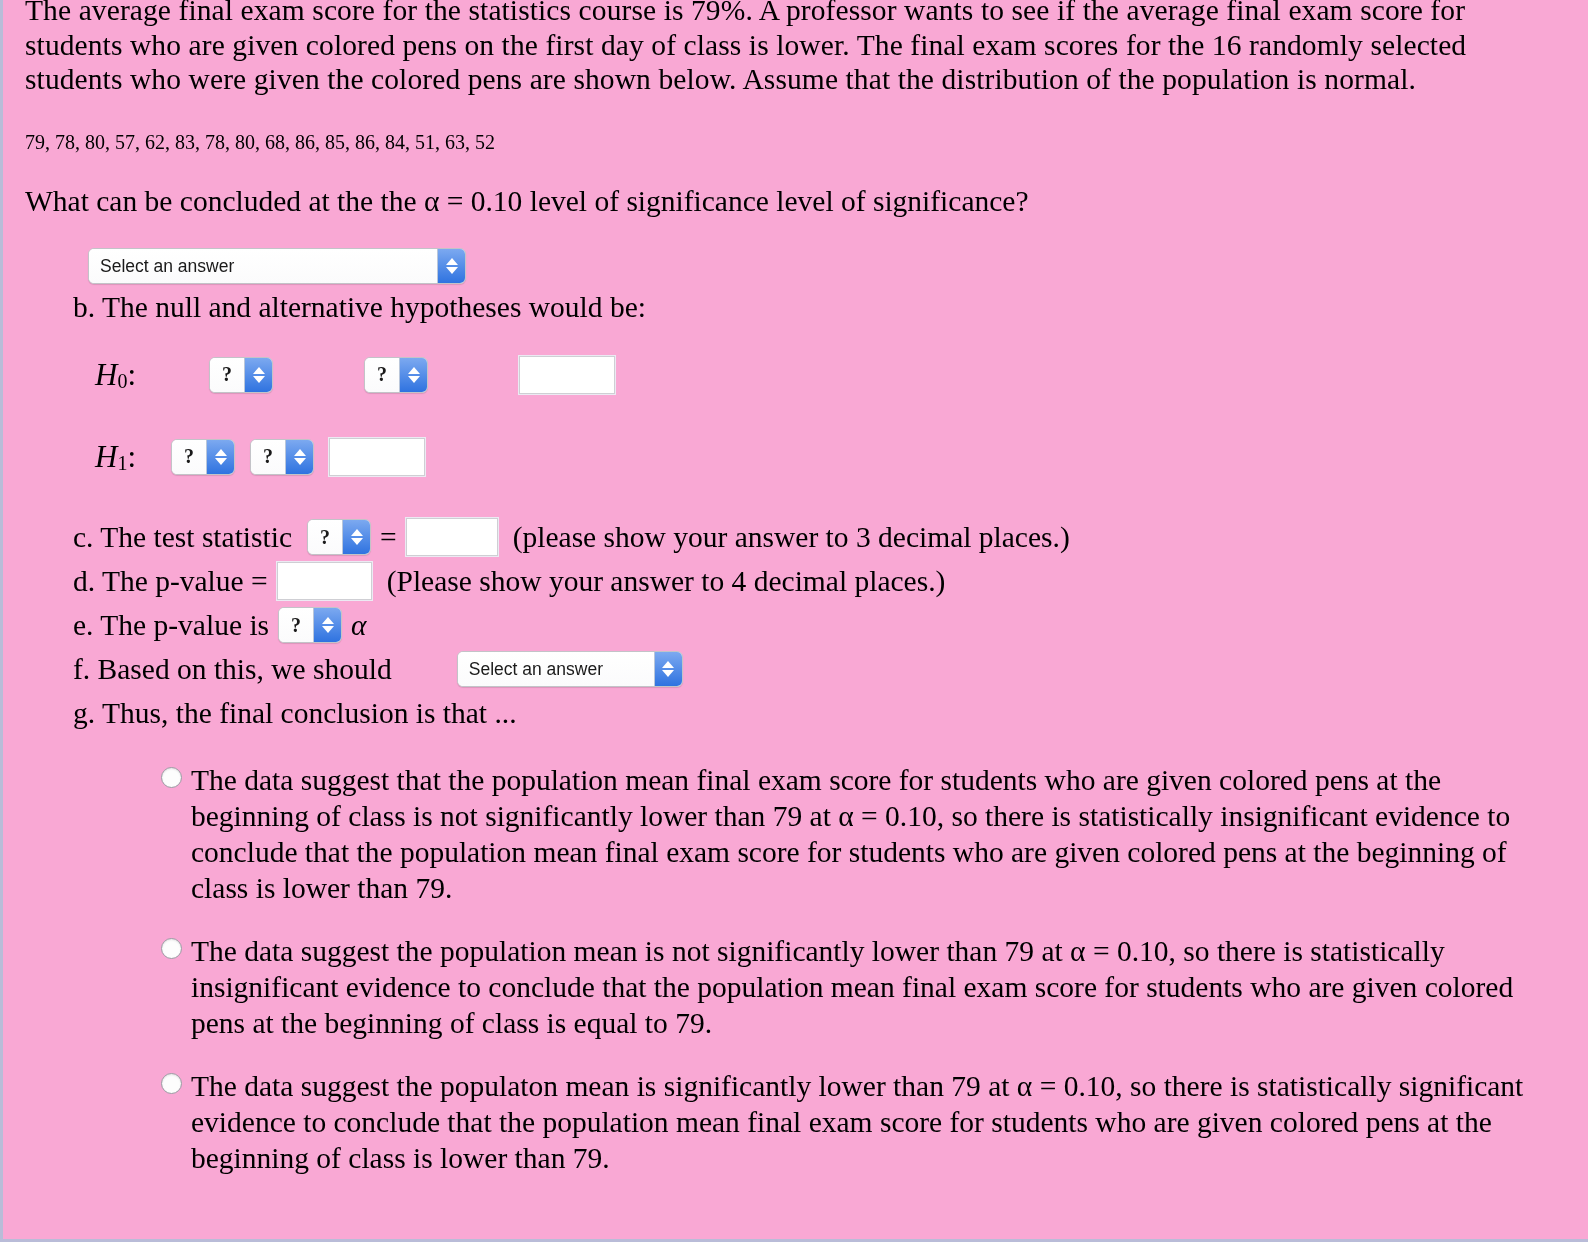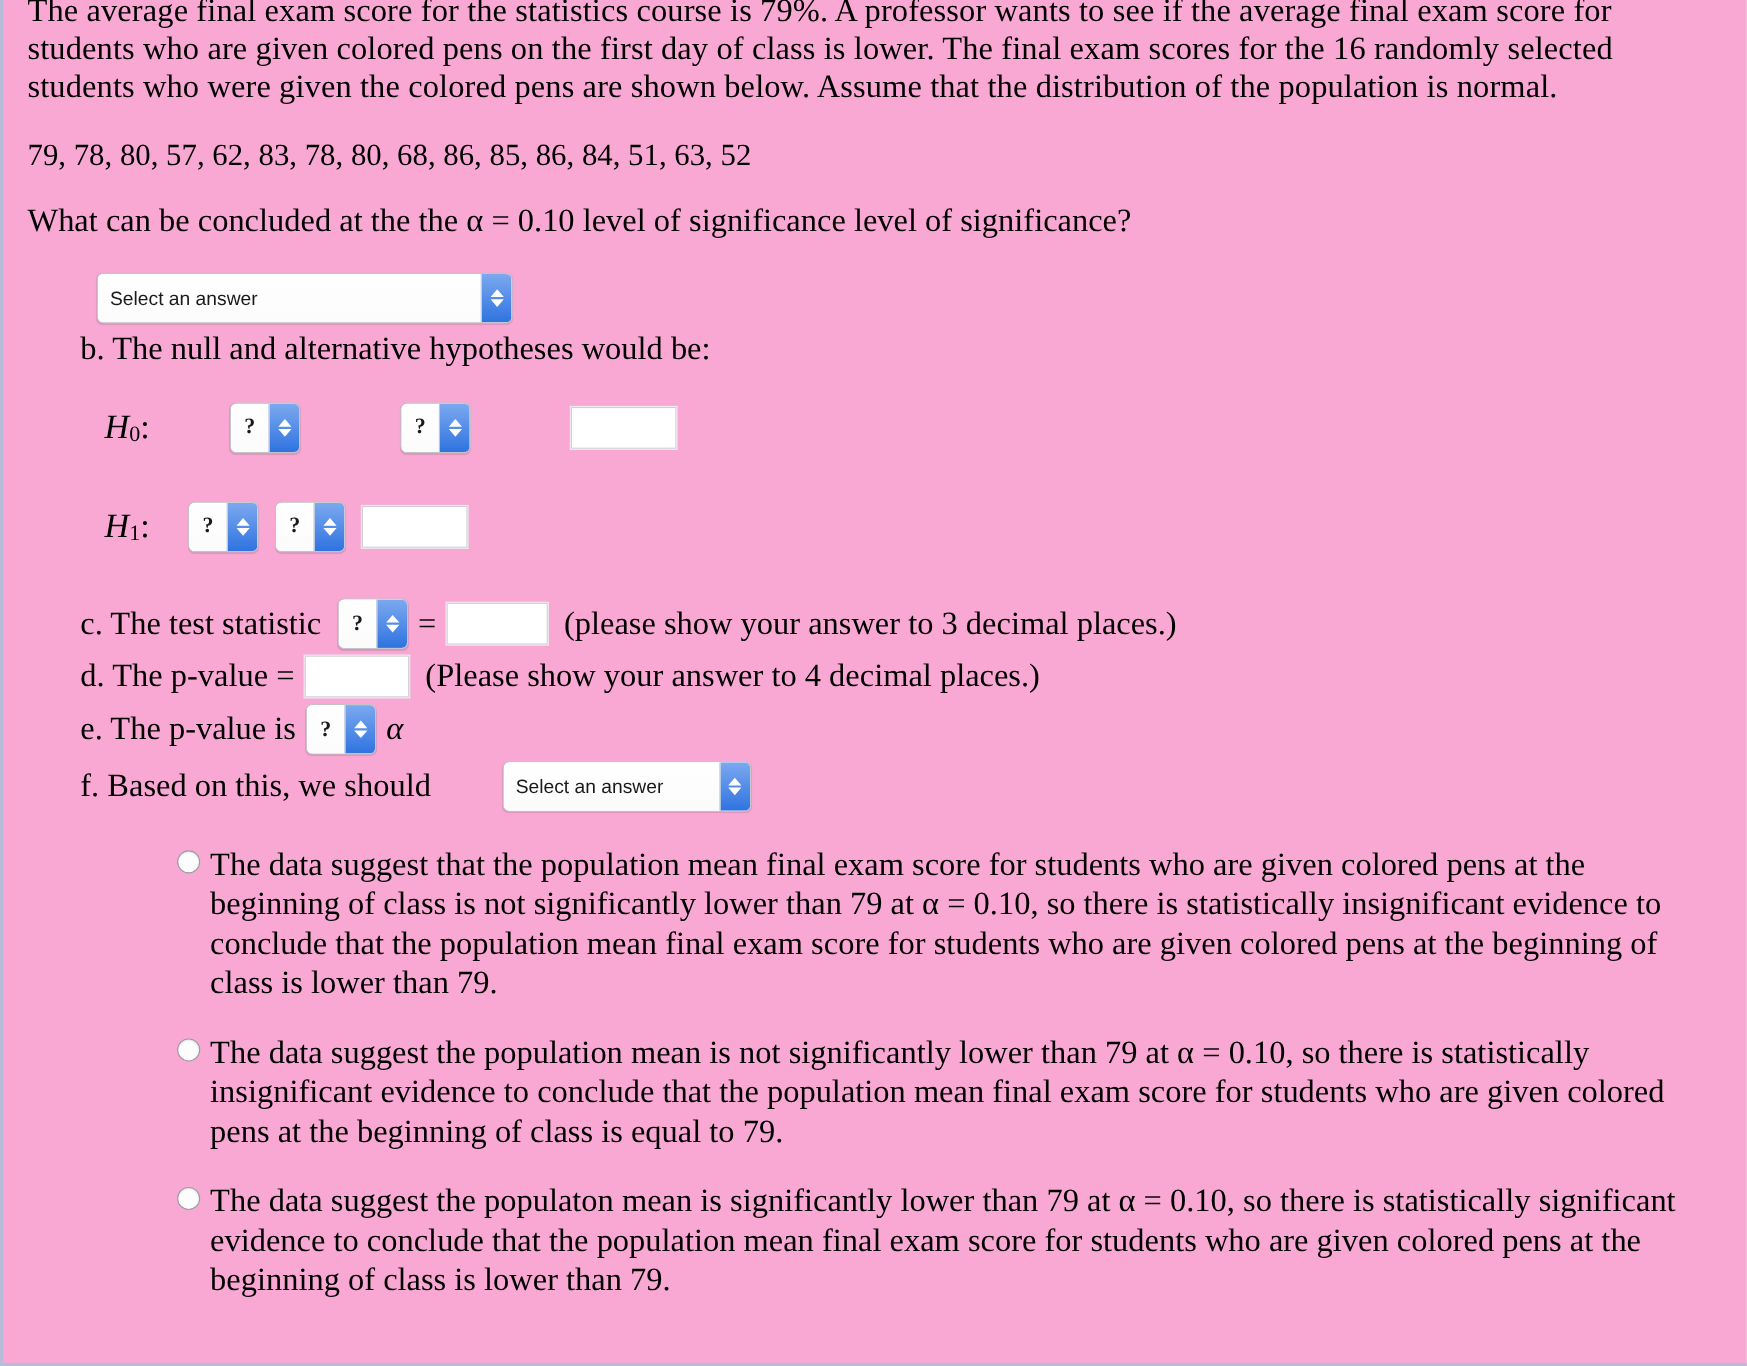--- a/index.html
+++ b/index.html
@@ -33,21 +33,21 @@
   
   .para {
     font-size: 29.5px;
     line-height: 34.5px;
     letter-spacing: 0.1px;
   }
   .spacer-lg { height: 28px; }
   .spacer-md { height: 25px; }
 
   .datarow {
-    font-size: 28px;
+    font-size: 20px;
     line-height: 34px;
   }
   .qline {
     font-size: 29.5px;
     line-height: 34px;
   }
 
   
   .items {
     margin-top: 30px;
@@ -81,21 +81,21 @@
     font-size: 20px;
     font-style: normal;
     vertical-align: -3px;
   }
   .colon { font-style: normal; }
 
   
   .sel {
     display: inline-flex;
     align-items: stretch;
-    height: 46px;
+    height: 36px;
     border-radius: 6px;
     background: #ffffff;
     border: 1px solid #c3c3c8;
     box-shadow: 0 1px 1px rgba(0,0,0,0.12);
     overflow: hidden;
     vertical-align: middle;
     font-family: "Liberation Sans", sans-serif;
   }
   .sel .val {
     display: flex;
@@ -296,20 +296,23 @@
         <span class="sel medium">
           <span class="val">Select an answer</span>
           <span class="arrow">
               <span class="up"></span>
               <span class="dn"></span>
             </span>
         </span>
         <span class="gap8"></span>
       </div>
 
+      <div class="item" style="margin-top:6px;">
+        <span>g. Thus, the final conclusion is that ...</span>
+      </div>
 
     </div>
 
     <div class="options">
 
       <div class="option">
         <span class="radio"></span>
         <span>The data suggest that the population mean final exam score for students who are given colored pens at the beginning of class is not </span><b>significantly</b><span> lower than 79 at α = 0.10, so there is statistically insignificant evidence to conclude that the population mean final exam score for students who are given colored pens at the beginning of class is lower than 79.</span>
       </div>
 

